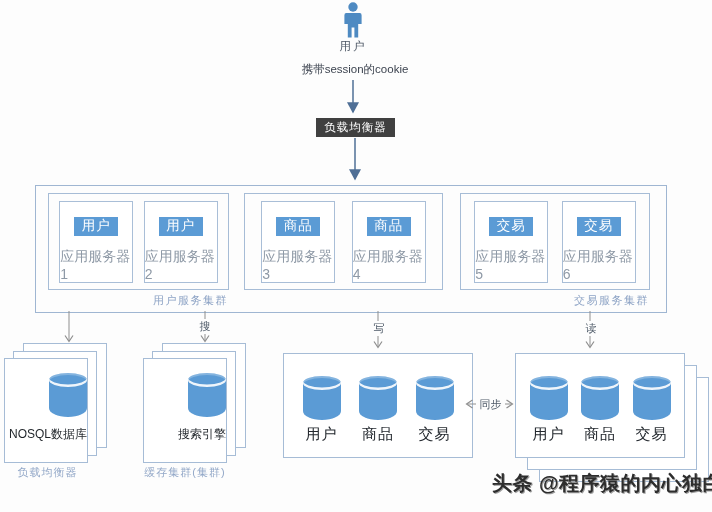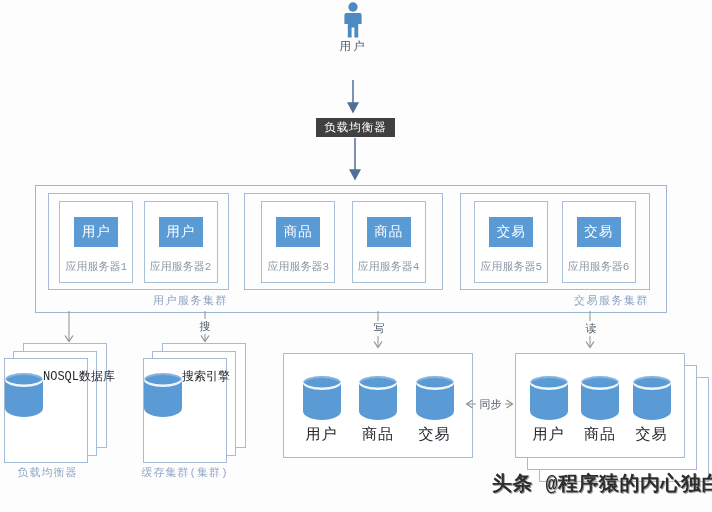--- a/index.html
+++ b/index.html
@@ -1,48 +1,48 @@
 <!DOCTYPE html>
 <html><head>
 <meta charset="utf-8">
 <style>
   html,body{margin:0;padding:0;background:#fff}
   .stage{position:relative;width:712px;height:512px;background:#fdfdfd;overflow:hidden;
-         font-family:Liberation Mono, monospace;color:#333}
+         font-family:Liberation Sans, sans-serif;color:#333}
   .abs{position:absolute}
 
   
   .actor-icon{left:339px;top:2px;width:28px;height:37px}
   .actor-label{left:313px;top:39px;width:80px;font-size:11.5px;color:#4a5462;text-align:center;letter-spacing:2px}
   .cookie{left:265px;top:62px;width:180px;font-size:11.5px;color:#3d4450;text-align:center}
   .lb{left:316px;top:118px;width:79px;height:19px;background:#404040;color:#fff;font-size:11.5px;
       display:flex;align-items:center;justify-content:center;letter-spacing:1px}
 
   
   .outer{left:35px;top:185px;width:630px;height:126px;border:1.5px solid #9fb6d2}
   .cluster{position:absolute;top:7px;height:95px;border:1px solid #a6bcd6}
   .c1{left:12px;width:179px}
   .c2{left:208px;width:197px}
   .c3{left:424px;width:188px}
   .cluster-inner{display:flex;height:100%;align-items:center;justify-content:space-evenly}
   .server{width:72px;height:80px;border:1px solid #a9bed7;background:#fff;
           display:flex;flex-direction:column;align-items:center}
   .chip{margin-top:15px;width:44px;height:30px;background:#5b9bd5;color:#fff;font-size:13.5px;
         display:flex;align-items:center;justify-content:center;letter-spacing:1px}
-  .server-name{margin-top:12px;font-size:11px;color:#8e99a6}
+  .server-name{margin-top:12px;font-size:14px;color:#8e99a6}
   .cluster-cap{position:absolute;top:calc(100% + 4px);left:0;right:0;text-align:right;
                font-size:11px;color:#8da3c5;letter-spacing:1.5px}
 
   
   .layer{position:absolute;background:#fff;border:1.2px solid #a6bcd6;box-sizing:border-box}
   .stackA{width:104px;height:121px}
   .stackA .l1{left:19px;top:0;width:84px;height:105px;z-index:1}
   .stackA .l2{left:9px;top:8px;width:84px;height:105px;z-index:2}
   .stackA .front{left:0;top:15px;width:84px;height:105px;z-index:3;
-                 display:flex;flex-direction:row;align-items:flex-start}
+                 display:flex;flex-direction:column;align-items:flex-end}
   .stackB{width:195px;height:130px}
   .stackB .l1{left:24px;top:24px;width:170px;height:105px;z-index:1}
   .stackB .l2{left:12px;top:12px;width:170px;height:105px;z-index:2}
   .stackB .front{left:0;top:0;width:170px;height:105px;z-index:3}
   .dbbox{left:283px;top:353px;width:190px;height:105px;border:1.2px solid #a6bcd6;background:#fff;box-sizing:border-box}
 
   .cyl{position:relative;width:38px;height:44px;flex:none}
   .cyl .b{position:absolute;left:0;right:0;top:7px;bottom:0;background:#5b9bd5;
           border-radius:0 0 19px 19px/0 0 9px 9px}
   .cyl .t{position:absolute;left:0;right:0;top:0;height:14px;background:#5b9bd5;border-radius:50%;
@@ -68,20 +68,21 @@
 <body>
 
 <div class="stage">
 
   <svg class="abs actor-icon" viewBox="0 0 28 37">
     <circle cx="14" cy="5" r="4.7" fill="#4e8ac2"></circle>
     <path d="M7.2,11 L20.8,11 Q22.6,11 22.6,13.2 L22.6,22 L19.2,22 L19.2,35.5 L15.4,35.5 L15.4,25.5
              L12.6,25.5 L12.6,35.5 L8.8,35.5 L8.8,22 L5.4,22 L5.4,13.2 Q5.4,11 7.2,11 Z" fill="#4e8ac2"></path>
   </svg>
   <div class="abs actor-label">用户</div>
+  <div class="abs cookie">携带session的cookie</div>
 
   <div class="abs lb">负载均衡器</div>
 
   <div class="abs outer">
 
     <div class="cluster c1">
       <div class="cluster-inner">
         <div class="server">
           <div class="chip">用户</div>
           <div class="server-name">应用服务器1</div>

